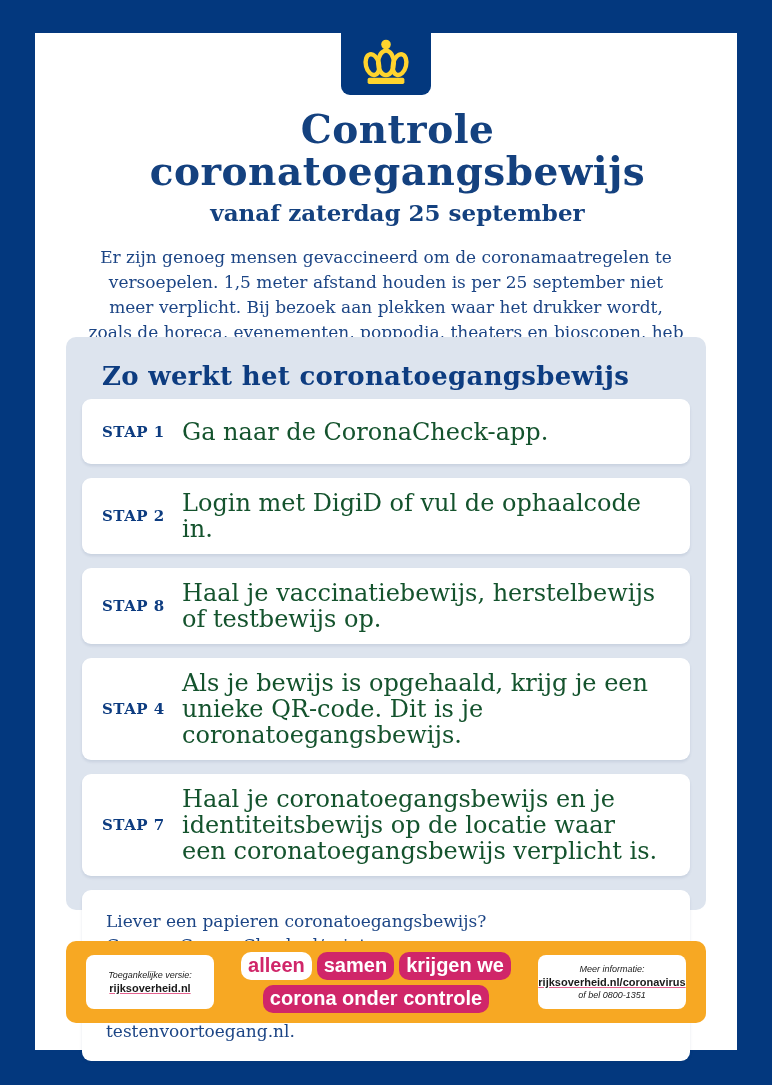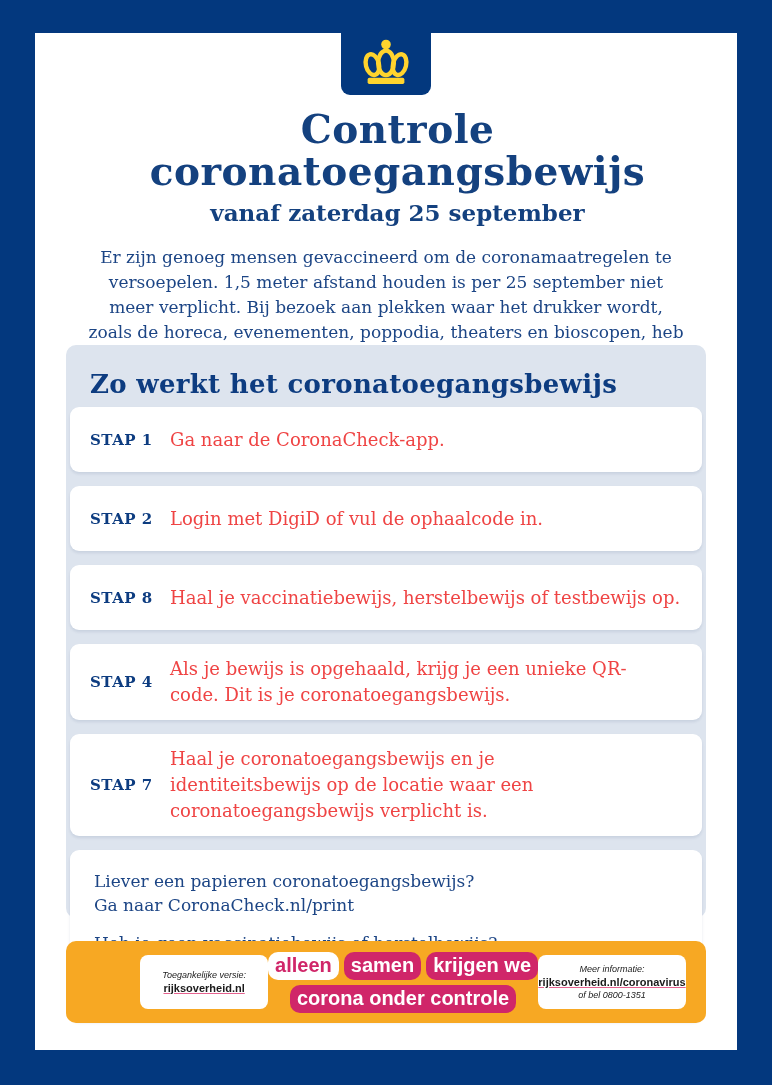--- a/index.html
+++ b/index.html
@@ -15,37 +15,37 @@
 
   
   .title-block { text-align:center; padding-top:75px; color:#14417f;margin-left:23px; }
   .title { font-size:39px; line-height:42px; font-weight:bold; letter-spacing:0.5px; }
   .subtitle { font-size:23px; font-weight:bold; margin-top:7px; }
 
   .intro { width:600px; margin:19px auto 0; text-align:center; color:#1c4585;
            font-size:17px; line-height:25px; }
 
   
-  .panel { position:absolute; left:31px; top:312px; width:640px; height:573px;
-           background:#dde4ee; border-radius:10px; padding:20px 4px 0; }
+  .panel { position:absolute; left:31px; top:304px; width:640px; height:573px;
+           background:#dde4ee; border-radius:10px; padding:20px 16px 0; }
   .panel-heading { color:#0d3c80; font-size:26px; font-weight:bold; padding:4px 0 0 20px; letter-spacing:0.3px; }
 
   .steps { margin-top:8px; display:flex; flex-direction:column; gap:14px; }
   .step-card { background:#ffffff; border-radius:9px; min-height:65px; display:flex; align-items:center;
                padding:12px 18px 12px 20px; box-shadow:0 2px 3px rgba(20,45,95,0.10); }
   .step-label { width:80px; flex:0 0 80px; color:#0d3c80; font-weight:bold; font-size:15px; letter-spacing:0.5px; }
-  .step-text  { color:#ef4444; font-size:18px; line-height:26px; }
+  .step-text  { color:#14532d; font-size:24px; line-height:26px; }
 
   .info-card { background:#ffffff; border-radius:9px; margin-top:14px; padding:19px 24px 18px;
                color:#1c4585; font-size:17px; line-height:24px; box-shadow:0 2px 3px rgba(20,45,95,0.10); }
   .info-card p + p { margin-top:14px; }
 
   
   .footer-bar { position:absolute; left:31px; top:908px; width:640px; height:82px;
-                background:#f7a823; border-radius:10px; display:flex; align-items:center; justify-content:flex-end;
+                background:#f7a823; border-radius:10px; display:flex; align-items:center; justify-content:space-between;
                 padding:0 20px; font-family:"Liberation Sans",sans-serif; }
   .footer-box { background:#ffffff; border-radius:8px; width:128px; min-height:54px; padding:7px 6px;
                 display:flex; flex-direction:column; align-items:center; justify-content:center; text-align:center; color:#222; }
   .footer-box.right { width:148px; }
   .fb-label { font-style:italic; font-size:9px; line-height:12px; }
   .fb-link  { font-weight:bold; font-size:11px; line-height:14px; color:#1a1a1a;
               text-decoration:underline; text-decoration-color:#e5628f; }
   .slogan { display:flex; flex-direction:column; align-items:center; gap:5px; font-weight:bold; font-size:20px; }
   .slogan-line { display:flex; gap:5px; }
   .chip { padding:1px 7px 3px; border-radius:10px; line-height:24px; }

